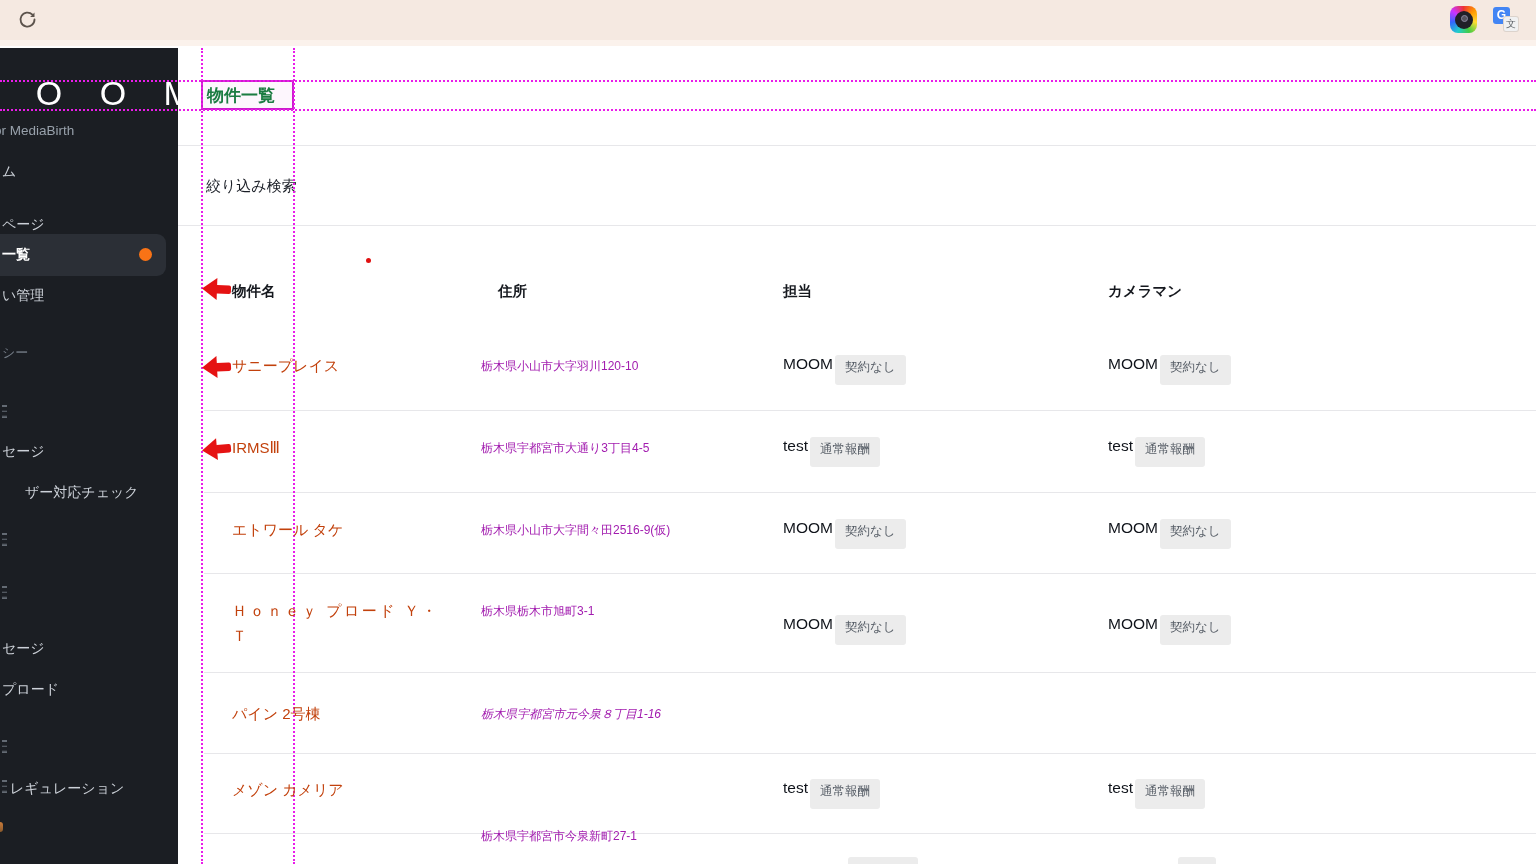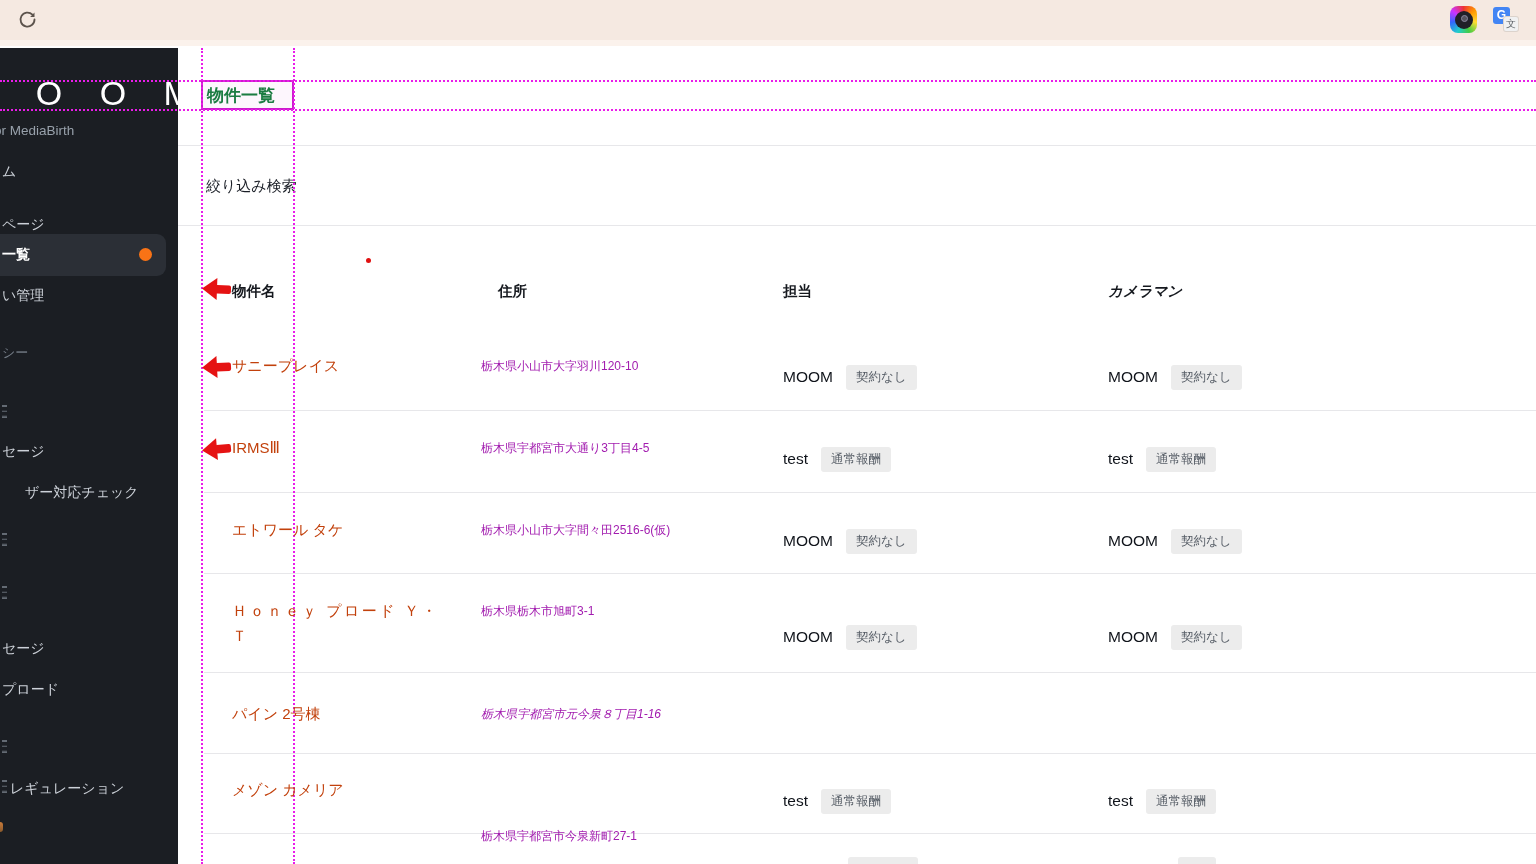--- a/index.html
+++ b/index.html
@@ -40,21 +40,21 @@
   .main-title{position:absolute;left:207px;top:84px;font-size:17px;font-weight:700;color:#15803d;}
   .title-box{position:absolute;left:201px;top:80px;width:93px;height:30px;border:2px solid #cb1ccb;background:rgba(203,28,203,0.04);box-sizing:border-box;}
   .guide-h{position:absolute;left:0;width:1536px;height:0;border-top:2px dotted #ea1bea;}
   .guide-v{position:absolute;top:48px;height:816px;width:0;border-left:2px dotted #ea1bea;}
   .divider{position:absolute;height:1px;background:#e7e7ea;}
   .filter-label{position:absolute;left:206px;top:177px;font-size:15px;font-weight:500;color:#1b1f27;}
   .th{position:absolute;top:282px;font-size:14.5px;font-weight:600;color:#15181e;}
   .cell-name{position:absolute;left:232px;font-size:15px;color:#c2410c;width:215px;}
   .cell-name.spread{letter-spacing:2.5px;}
   .cell-addr{position:absolute;left:481px;font-size:12px;color:#a21caf;white-space:nowrap;}
-  .cell-person{position:absolute;display:flex;align-items:center;gap:13px;height:30px;margin-top:7px;}
+  .cell-person{position:absolute;display:flex;gap:2px;height:30px;}
   .person-name{font-size:15.5px;color:#10141b;}
   .badge{font-size:12.5px;color:#565d66;background:#ececec;padding:4px 10px;border-radius:3px;white-space:nowrap;}
   .partial-badge{position:absolute;top:857px;height:7px;background:#ececec;border-radius:3px 3px 0 0;}
   .red-dot{position:absolute;left:366px;top:258px;width:5px;height:5px;border-radius:50%;background:#e01010;}
   .arrow-svg{position:absolute;width:36px;height:28px;}
 </style>
 </head>
 <body>
 
 <div class="screen">
@@ -116,21 +116,21 @@
 
   <div class="guide-h" style="top:80px;"></div>
   <div class="guide-h" style="top:109px;"></div>
   <div class="guide-v" style="left:201px;"></div>
   <div class="guide-v" style="left:293px;"></div>
 
   <div id="table-headers">
       <div class="th" style="left: 232px;">物件名</div>
       <div class="th" style="left: 460px; margin-left: 38px;">住所</div>
       <div class="th" style="left: 783px;">担当</div>
-      <div class="th" style="left: 1108px; font-style: italic;">カメラマン</div>
+      <div class="th" style="left: 1108px;">カメラマン</div>
     </div>
   <div id="table-rows">
       <div>
         <div class="cell-name" style="top: 357px;">サニープレイス</div>
         <div class="cell-addr" style="top: 358px;">栃木県小山市大字羽川120-10</div>
         <div class="cell-person" style="left: 783px; top: 355px;">
           <span class="person-name">MOOM</span>
           <span class="badge">契約なし</span>
         </div>
         <div class="cell-person" style="left: 1108px; top: 355px;">
@@ -145,21 +145,21 @@
           <span class="person-name">test</span>
           <span class="badge">通常報酬</span>
         </div>
         <div class="cell-person" style="left: 1108px; top: 437px;">
           <span class="person-name">test</span>
           <span class="badge">通常報酬</span>
         </div>
       </div>
       <div>
         <div class="cell-name" style="top: 521px;">エトワール タケ</div>
-        <div class="cell-addr" style="top: 522px;">栃木県小山市大字間々田2516-6(仮)</div>
+        <div class="cell-addr" style="top: 522px;">栃木県小山市大字間々田2516-9(仮)</div>
         <div class="cell-person" style="left: 783px; top: 519px;">
           <span class="person-name">MOOM</span>
           <span class="badge">契約なし</span>
         </div>
         <div class="cell-person" style="left: 1108px; top: 519px;">
           <span class="person-name">MOOM</span>
           <span class="badge">契約なし</span>
         </div>
       </div>
       <div>

